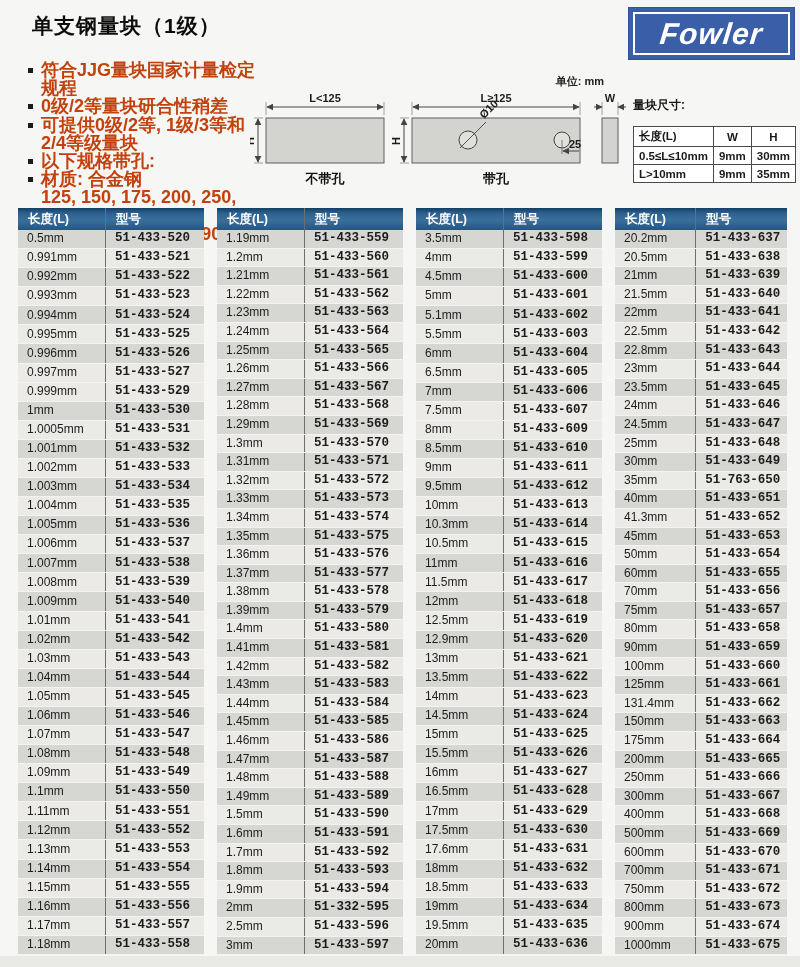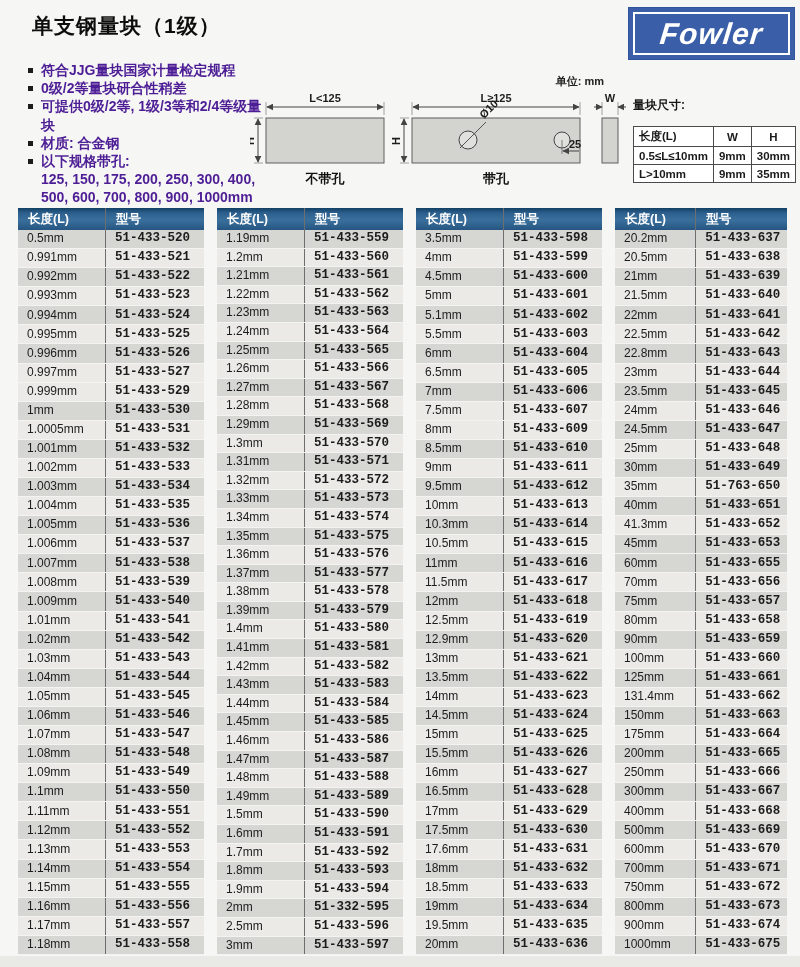--- a/index.html
+++ b/index.html
@@ -26,21 +26,21 @@
   .logo-text {
     font-style:italic; font-weight:bold; font-size:30px; color:#ffffff;
     letter-spacing:1px; transform:skewX(-6deg);
   }
   
   .features {
     position:absolute; left:28px; top:61px; width:238px;
     list-style:none;
   }
   .features li {
-    display:flex; font-size:14px; font-weight:600; color:#4c1d95;
+    display:flex; font-size:18px; font-weight:600; color:#c2410c;
     line-height:18.2px;
   }
   .features li .bullet {
     width:5px; height:5px; background:#1c1c1c; margin:7px 8px 0 0; flex:none;
   }
   .features li.cont { padding-left:13px; }
   
   .diagram { position:absolute; left:250px; top:55px; }
   .dim-t  { font:bold 11px "Liberation Sans","DejaVu Sans",sans-serif; fill:#1d1d1d; }
   .lbl-t  { font:bold 13px "Liberation Sans","DejaVu Sans",sans-serif; fill:#111; }
@@ -101,25 +101,25 @@
     <li>
       <span class="bullet"></span>
       <span>0级/2等量块研合性稍差</span>
     </li>
     <li>
       <span class="bullet"></span>
       <span>可提供0级/2等, 1级/3等和2/4等级量块</span>
     </li>
     <li>
       <span class="bullet"></span>
-      <span>材质: 合金钢</span>
+      <span>以下规格带孔:</span>
     </li>
     <li>
       <span class="bullet"></span>
-      <span>以下规格带孔:</span>
+      <span>材质: 合金钢</span>
     </li>
     <li class="cont">
       <span>125, 150, 175, 200, 250, 300, 400,</span>
     </li>
     <li class="cont">
       <span>500, 600, 700, 800, 900, 1000mm</span>
     </li>
     <li>
       <span class="bullet"></span>
       <span>带生产厂检验证书</span>
@@ -779,20 +779,24 @@
           <td class="model">51-433-651</td>
         </tr>
         <tr class="even">
           <td>41.3mm</td>
           <td class="model">51-433-652</td>
         </tr>
         <tr class="odd">
           <td>45mm</td>
           <td class="model">51-433-653</td>
         </tr>
+        <tr class="even">
+          <td>50mm</td>
+          <td class="model">51-433-654</td>
+        </tr>
         <tr class="odd">
           <td>60mm</td>
           <td class="model">51-433-655</td>
         </tr>
         <tr class="even">
           <td>70mm</td>
           <td class="model">51-433-656</td>
         </tr>
         <tr class="odd">
           <td>75mm</td>

